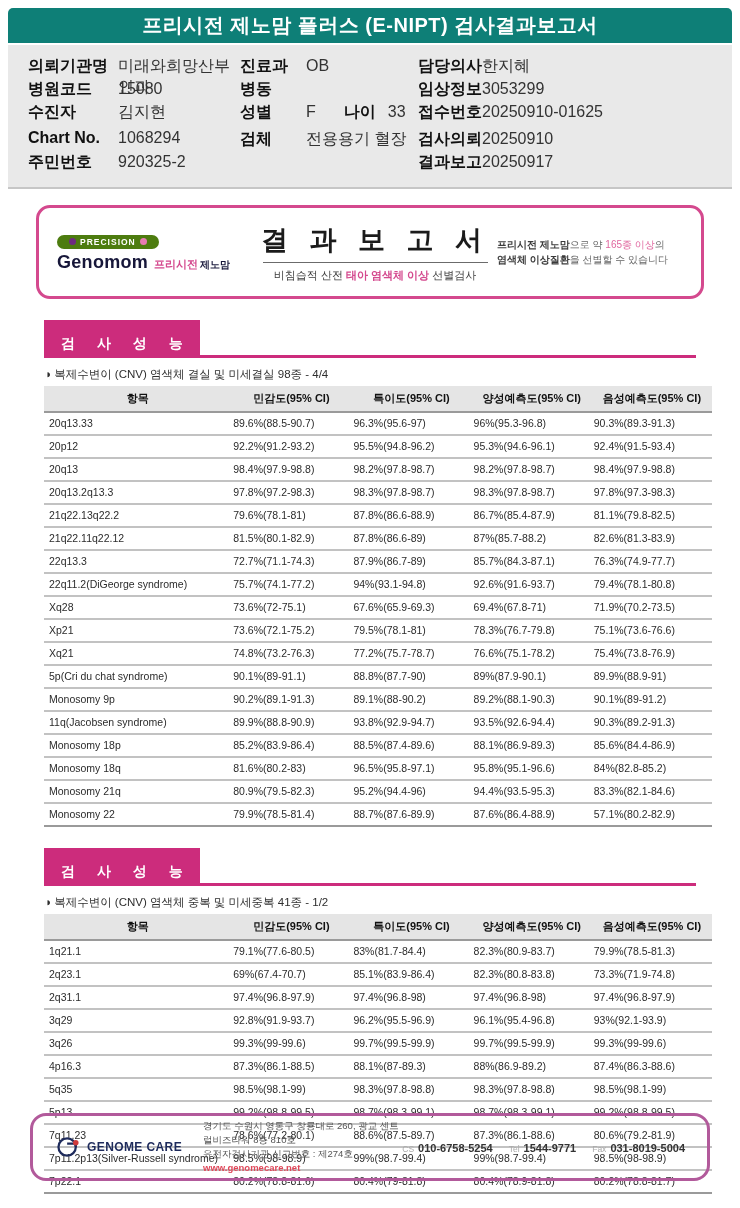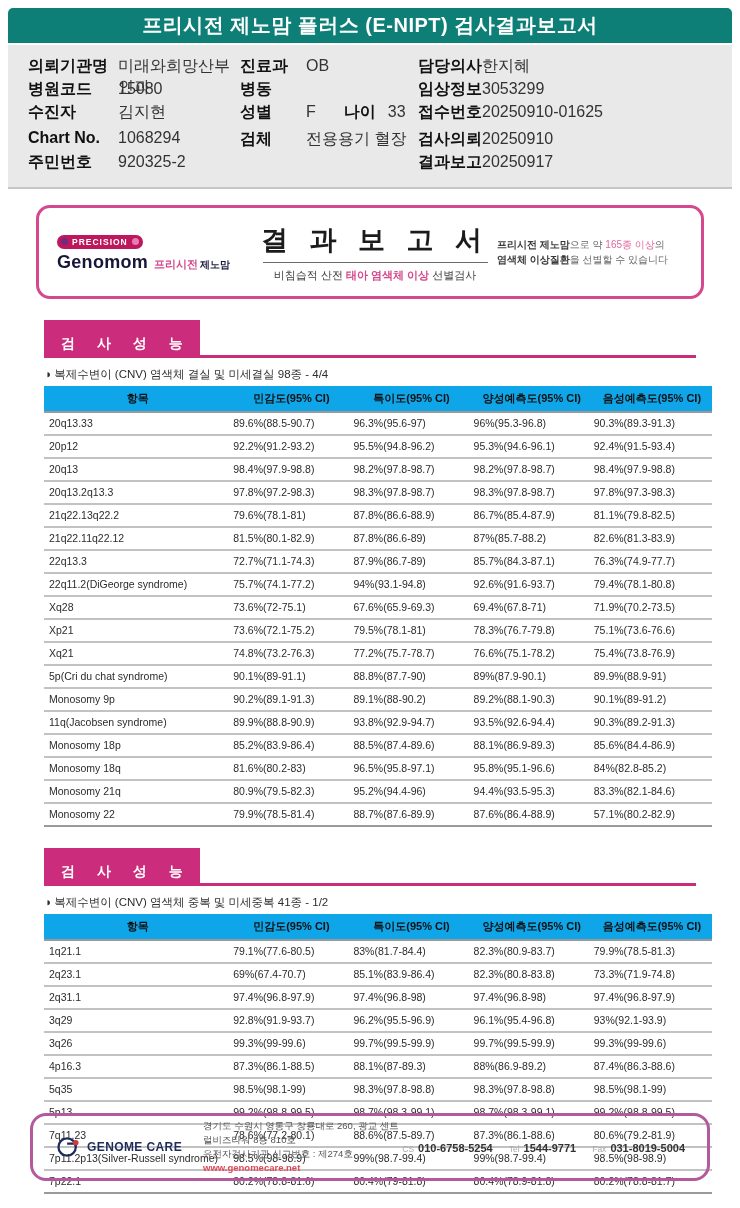--- a/index.html
+++ b/index.html
@@ -38,21 +38,21 @@
 
   
   .banner {
     margin: 16px 28px 0; height: 94px;
     border: 3px solid #D4498E; border-radius: 14px;
     display: flex; align-items: center; padding: 0 18px;
   }
   .brand-block { width: 196px; }
   .precision-pill {
     display: inline-flex; align-items: center; gap: 4px;
-    background: #be185d; border-radius: 9px; padding: 2px 4px;
+    background: #4d7c0f; border-radius: 9px; padding: 2px 12px;
   }
   .precision-pill .dot { width: 7px; height: 7px; border-radius: 50%; }
   .precision-pill .dot.l { background: #6E2B80; }
   .precision-pill .dot.r { background: #E87BB4; }
   .precision-pill .ptxt { color: #fff; font-size: 8.5px; font-weight: bold; letter-spacing: 1px; }
   .brand-line { margin-top: 3px; white-space: nowrap; }
   .brand-name { font-size: 18px; font-weight: bold; color: #17173a; letter-spacing: 0.3px; }
   .brand-kr-pink { font-size: 11px; font-weight: bold; color: #D4498E; margin-left: 6px; }
   .brand-kr-dark { font-size: 10px; font-weight: bold; color: #17173a; margin-left: 2px; }
 
@@ -73,21 +73,21 @@
     font-size: 14px; font-weight: bold; letter-spacing: 9px;
     padding: 16px 8px 5px 17px; line-height: 14px;
   }
   .sec-sub { margin: 9px 36px 4px; font-size: 11.5px; color: #2e2e2e; }
 
   
   table.perf { width: 668px; margin: 4px 36px 0; border-collapse: collapse; table-layout: fixed; }
   table.perf col.c-item { width: 187px; }
   table.perf col.c-val  { width: 120px; }
   table.perf th {
-    background: #0ea5e9; font-size: 11px; font-weight: bold; color: #111;
+    background: #e5e5e5; font-size: 11px; font-weight: bold; color: #111;
     padding: 5px 2px; text-align: center; border-bottom: 2px solid #9a9a9a;
   }
   table.perf td {
     font-size: 10.5px; color: #2b2b2b; padding: 4px 2px 5px;
     border-bottom: 2px solid #c2c2c2; white-space: nowrap; overflow: hidden;
   }
   table.perf td:first-child { padding-left: 5px; }
   table.perf tr:last-child td { border-bottom: 2px solid #9a9a9a; }
 
   

